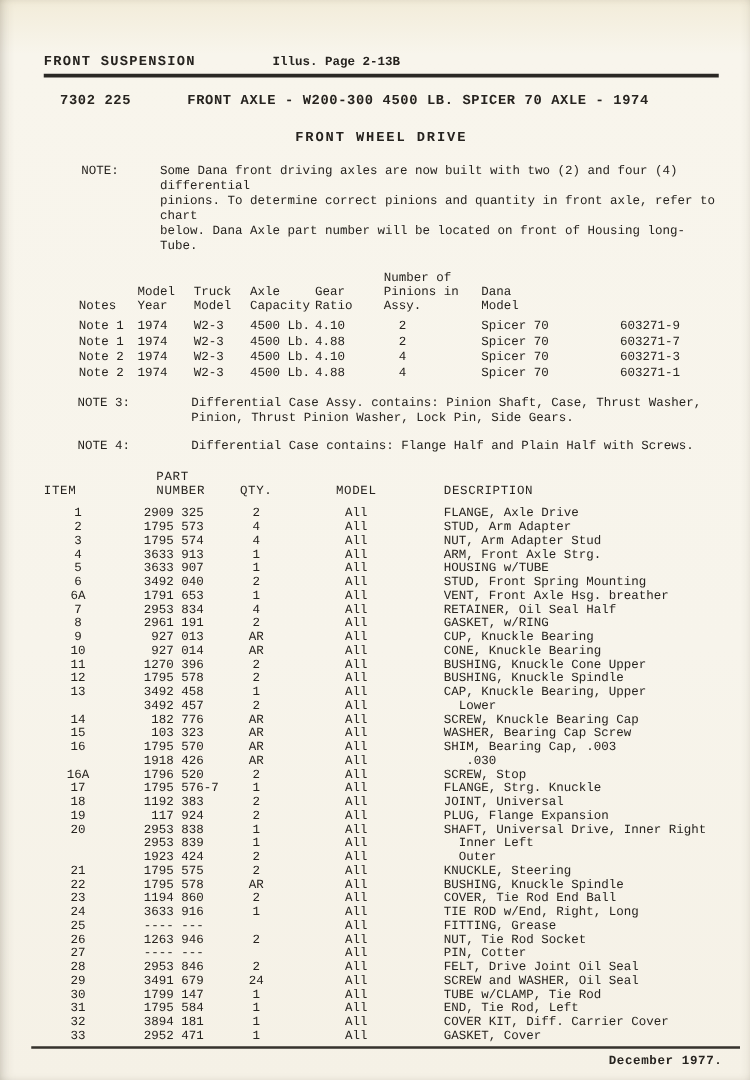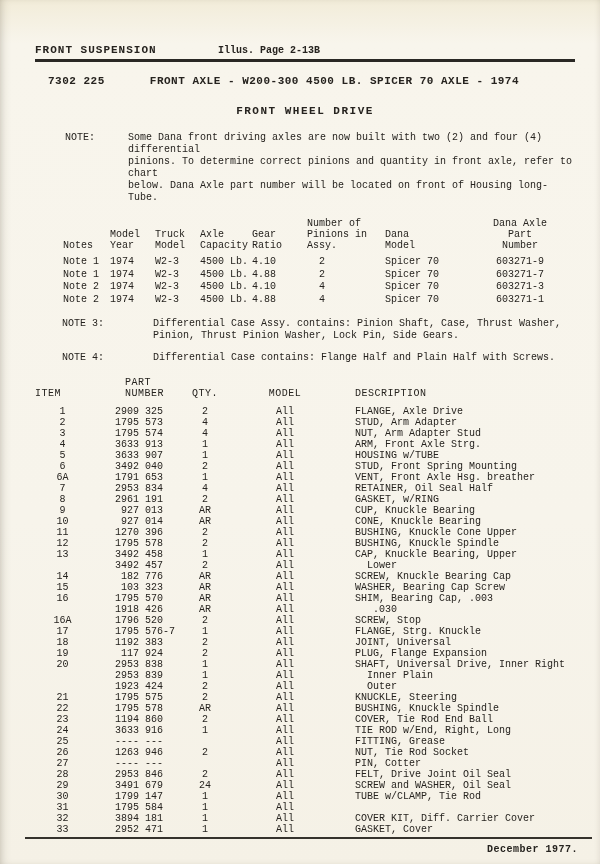--- a/index.html
+++ b/index.html
@@ -98,23 +98,20 @@
 Model</div>
         <div class="cell">Axle
 Capacity</div>
         <div class="cell">Gear
 Ratio</div>
         <div class="cell">Number of
 Pinions in
 Assy.</div>
         <div class="cell">Dana
 Model</div>
-        <div class="cell c-part">Dana Axle
-Part
-Number</div>
       </div>
       <div>
 
           <div class="chart-grid chart-row">
             <div class="cell">Note 1</div>
             <div class="cell">1974</div>
             <div class="cell">W2-3</div>
             <div class="cell">4500 Lb.</div>
             <div class="cell">4.10</div>
             <div class="cell c-pin">2</div>
@@ -375,21 +372,21 @@
             <div class="c-qty">1</div>
             <div class="c-model">All</div>
             <div class="c-desc">SHAFT, Universal Drive, Inner Right</div>
           </div>
 
           <div class="prow">
             <div class="c-item"></div>
             <div class="c-part">2953 839</div>
             <div class="c-qty">1</div>
             <div class="c-model">All</div>
-            <div class="c-desc">  Inner Plain</div>
+            <div class="c-desc">  Inner Left</div>
           </div>
 
           <div class="prow">
             <div class="c-item"></div>
             <div class="c-part">1923 424</div>
             <div class="c-qty">2</div>
             <div class="c-model">All</div>
             <div class="c-desc">  Outer</div>
           </div>
 
@@ -471,20 +468,21 @@
             <div class="c-qty">1</div>
             <div class="c-model">All</div>
             <div class="c-desc">TUBE w/CLAMP, Tie Rod</div>
           </div>
 
           <div class="prow">
             <div class="c-item">31</div>
             <div class="c-part">1795 584</div>
             <div class="c-qty">1</div>
             <div class="c-model">All</div>
+            <div class="c-desc">END, Tie Rod, Left</div>
           </div>
 
           <div class="prow">
             <div class="c-item">32</div>
             <div class="c-part">3894 181</div>
             <div class="c-qty">1</div>
             <div class="c-model">All</div>
             <div class="c-desc">COVER KIT, Diff. Carrier Cover</div>
           </div>
 

